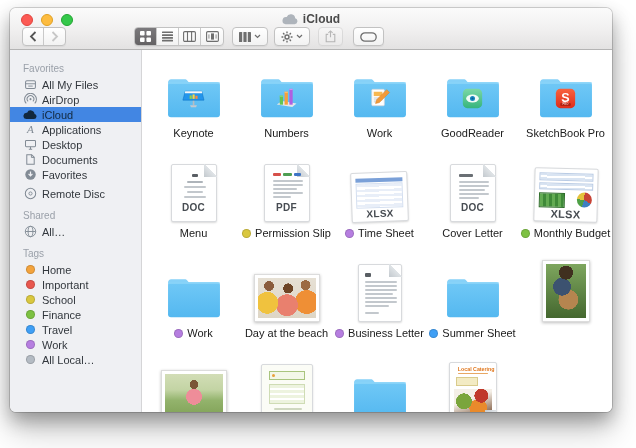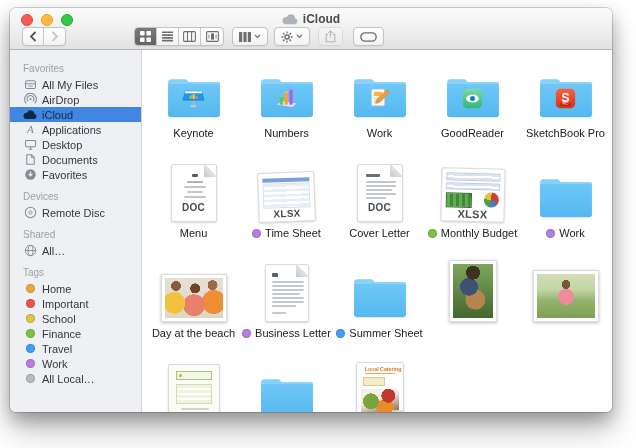--- a/index.html
+++ b/index.html
@@ -296,21 +296,20 @@
             <span class="sb-icon">
               <svg width="13" height="13" viewBox="0 0 14 14">
                 <circle cx="7" cy="7" r="5.6" fill="currentColor"></circle>
                 <path d="M7 3.8v4.4M4.9 6.4L7 8.6l2.1-2.2" stroke="#eff0f3" stroke-width="1.3" fill="none"></path>
               </svg>
             </span>
             <span class="sb-label">Favorites</span>
           </div>
         </div>
         <div class="sb-section">
-          <div class="sb-header">Devices</div>
           <div class="sb-item">
             <span class="sb-icon">
               <svg width="13" height="13" viewBox="0 0 14 14" fill="none" stroke="currentColor">
                 <circle cx="7" cy="7" r="5.6" stroke-width="1.1"></circle>
                 <circle cx="7" cy="7" r="1.7" stroke-width="1"></circle>
               </svg>
             </span>
             <span class="sb-label">Remote Disc</span>
           </div>
         </div>
@@ -543,20 +542,42 @@
               <i style="left:12px;top:31px;width:22px;height:2px;background:#c3c8cd;border-radius:1px"></i>
               <span class="file-badge">DOC</span>
             </div>
           </div>
           <div class="cell-label">
             <span>Menu</span>
           </div>
         </div>
         <div class="cell">
           <div class="cell-icon">
+            <div class="page" style="width:46px;height:58px">
+              <span class="fold"></span>
+              <i style="left:8px;top:8px;width:8px;height:3px;background:#d6504a;border-radius:1px"></i>
+              <i style="left:18px;top:8px;width:9px;height:3px;background:#4f9e52;border-radius:1px"></i>
+              <i style="left:29px;top:8px;width:7px;height:3px;background:#3e74c6;border-radius:1px"></i>
+              <i style="left:8px;top:15px;width:30px;height:2px;background:#c3c8cd;border-radius:1px"></i>
+              <i style="left:8px;top:19px;width:30px;height:2px;background:#c3c8cd;border-radius:1px"></i>
+              <i style="left:8px;top:23px;width:24px;height:2px;background:#c3c8cd;border-radius:1px"></i>
+              <i style="left:8px;top:27px;width:30px;height:2px;background:#c3c8cd;border-radius:1px"></i>
+              <i style="left:8px;top:31px;width:18px;height:2px;background:#c3c8cd;border-radius:1px"></i>
+              <span class="file-badge">PDF</span>
+            </div>
+          </div>
+          <div class="cell-label">
+            <span class="cell-dots">
+              <span class="dot" style="background:#d9c73f"></span>
+            </span>
+            <span>Permission Slip</span>
+          </div>
+        </div>
+        <div class="cell">
+          <div class="cell-icon">
             <div class="page" style="width:57px;height:50px;transform:rotate(-2deg)">
               <i style="left:4px;top:5px;right:4px;height:4px;background:#7aa0d8"></i>
               <i style="left:4px;top:10px;right:4px;bottom:13px;background:repeating-linear-gradient(180deg,#e8eef8 0 2.5px,#ffffff 2.5px 5px);border:1px solid #d4dff0"></i>
               <span class="file-badge" style="bottom:2px">XLSX</span>
             </div>
           </div>
           <div class="cell-label">
             <span class="cell-dots">
               <span class="dot" style="background:#b67ee0"></span>
             </span>

